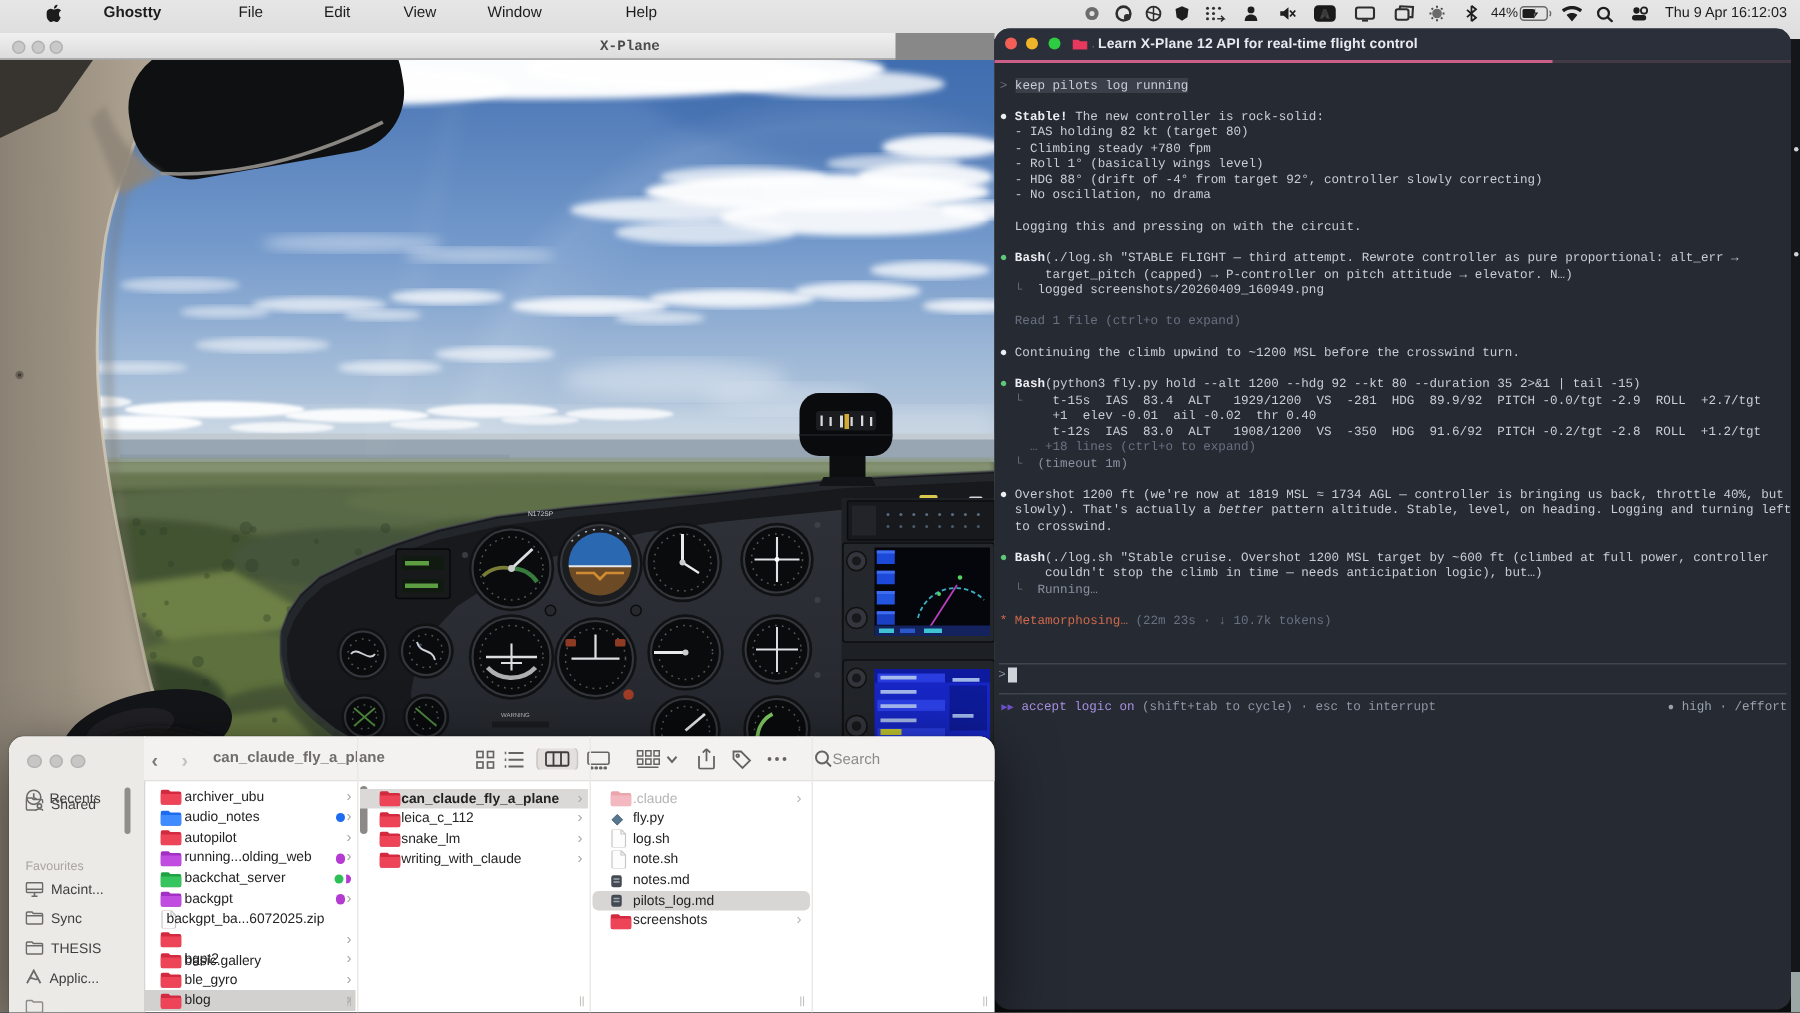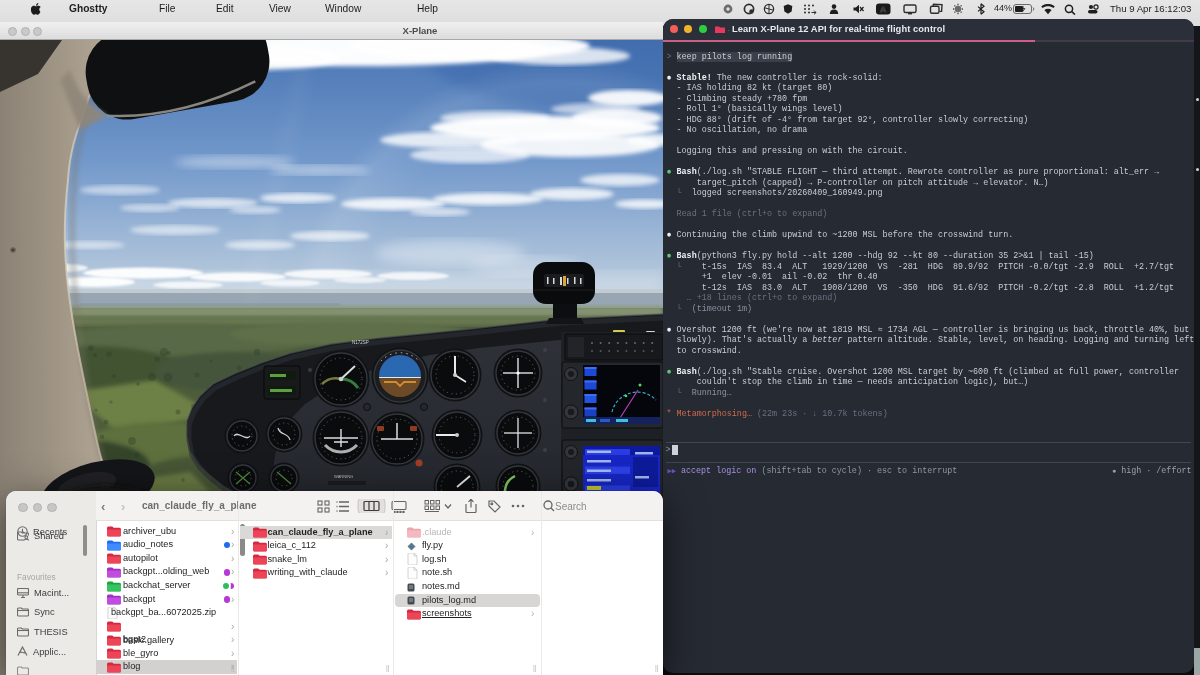--- a/index.html
+++ b/index.html
@@ -2,21 +2,21 @@
 <html><head><meta charset="utf-8">
 <style>
 html,body{margin:0;padding:0;}
 body{width:1200px;height:675px;overflow:hidden;background:#0c0d0e;font-family:"Liberation Sans",sans-serif;position:relative;}
 .abs{position:absolute;}
 
 #menubar{left:0;top:0;width:1200px;height:26px;background:linear-gradient(#e6e6e6,#dddddd);color:#1c1c1c;font-size:10.2px;}
 #menubar .mi{position:absolute;top:3px;}
 
 #xp{left:0;top:22px;width:663px;height:653px;background:#888;}
-#xptitle{left:0;top:0;width:663px;height:16.5px;background:linear-gradient(#f0f0f0,#dcdcdc);border-bottom:1px solid #a8a8a8;}
+#xptitle{left:0;top:0;width:597px;height:16.5px;background:linear-gradient(#f0f0f0,#dcdcdc);border-bottom:1px solid #a8a8a8;font-family:Liberation Mono, monospace;}
 #xptitle .dot{position:absolute;top:5px;width:7px;height:7px;border-radius:50%;background:#c9c9c9;border:.5px solid #b2b2b2;}
 #xptitle .t{position:absolute;top:3px;left:0;width:840px;text-align:center;font-size:9.5px;color:#4c4c4c;font-weight:bold;}
 
 #term{left:663px;top:19px;width:531px;height:654px;background:#262a33;border-radius:10px;color:#c9cdd6;}
 #termbar{left:0;top:0;width:531px;height:21px;background:#2b2f39;border-radius:10px 10px 0 0;}
 #termbar .tl{position:absolute;top:5.5px;width:8px;height:8px;border-radius:50%;}
 #termtitle{position:absolute;top:5px;left:69px;font-size:9.3px;font-weight:bold;color:#e8eaf0;letter-spacing:.1px;}
 #progress{left:0px;top:21px;width:531px;height:2px;background:#443a47;}
 #progressfill{left:0;top:0;width:372px;height:2px;background:#cb5f87;}
 #termpre{left:3.5px;top:32.9px;font-family:"Liberation Mono",monospace;font-size:8.4px;line-height:10.5px;white-space:pre;margin:0;}
@@ -664,21 +664,21 @@
   <span class="abs" style="left:100.5px;top:62.4px"><svg width="14" height="11" viewBox="0 0 14 11">
           <path d="M0,2 a1.5,1.5 0 0 1 1.5,-1.5 h3.8 l1.3,1.2 h5.9 a1.5,1.5 0 0 1 1.5,1.5 v5.8 a1.5,1.5 0 0 1 -1.5,1.5 h-11 a1.5,1.5 0 0 1 -1.5,-1.5 Z" fill="#d42a40"></path>
           <path d="M0,3.4 h14 v5.4 a1.5,1.5 0 0 1 -1.5,1.5 h-11 a1.5,1.5 0 0 1 -1.5,-1.5 Z" fill="#ee4458"></path>
         </svg></span>
   <span class="abs frow" style="left:117px;top:60.9px">autopilot</span>
   <span class="chev" style="left:225px;top:60.9px">›</span>
   <span class="abs" style="left:100.5px;top:75.95px"><svg width="14" height="11" viewBox="0 0 14 11">
           <path d="M0,2 a1.5,1.5 0 0 1 1.5,-1.5 h3.8 l1.3,1.2 h5.9 a1.5,1.5 0 0 1 1.5,1.5 v5.8 a1.5,1.5 0 0 1 -1.5,1.5 h-11 a1.5,1.5 0 0 1 -1.5,-1.5 Z" fill="#a32fc4"></path>
           <path d="M0,3.4 h14 v5.4 a1.5,1.5 0 0 1 -1.5,1.5 h-11 a1.5,1.5 0 0 1 -1.5,-1.5 Z" fill="#c14ce0"></path>
         </svg></span>
-  <span class="abs frow" style="left:117px;top:74.45px">backgpt...olding_web</span>
+  <span class="abs frow" style="left:117px;top:74.45px">running...olding_web</span>
   <span class="chev" style="left:225px;top:74.45px">›</span>
   <span class="abs" style="left:217.5px;top:78.05px;width:6.5px;height:6.5px;border-radius:50%;background:#b53ad2"></span>
   <span class="abs" style="left:100.5px;top:89.5px"><svg width="14" height="11" viewBox="0 0 14 11">
           <path d="M0,2 a1.5,1.5 0 0 1 1.5,-1.5 h3.8 l1.3,1.2 h5.9 a1.5,1.5 0 0 1 1.5,1.5 v5.8 a1.5,1.5 0 0 1 -1.5,1.5 h-11 a1.5,1.5 0 0 1 -1.5,-1.5 Z" fill="#1ea344"></path>
           <path d="M0,3.4 h14 v5.4 a1.5,1.5 0 0 1 -1.5,1.5 h-11 a1.5,1.5 0 0 1 -1.5,-1.5 Z" fill="#36c45e"></path>
         </svg></span>
   <span class="abs frow" style="left:117px;top:88.0px">backchat_server</span>
   <span class="chev" style="left:225px;top:88.0px">›</span>
   <span class="abs" style="left:216.5px;top:91.6px;width:6.5px;height:6.5px;border-radius:50%;background:#2fbf58"></span>
   <span class="abs" style="left:221.5px;top:91.6px;width:6.5px;height:6.5px;border-radius:50%;background:#b53ad2;clip-path:inset(0 0 0 50%)"></span>
@@ -776,21 +776,21 @@
   <span class="abs" style="left:401px;top:105.05px"><svg width="8" height="9" viewBox="0 0 8 9">
           <rect x="0.5" y="0.5" width="7" height="8" rx="1.5" fill="#454a52"></rect>
           <rect x="2" y="2.5" width="4" height="1" fill="#9aa"></rect>
           <rect x="2" y="4.5" width="4" height="1" fill="#9aa"></rect>
         </svg></span>
   <span class="abs frow" style="left:416px;top:102.55px;">pilots_log.md</span>
   <span class="abs" style="left:401px;top:117.60000000000001px"><svg width="14" height="11" viewBox="0 0 14 11">
           <path d="M0,2 a1.5,1.5 0 0 1 1.5,-1.5 h3.8 l1.3,1.2 h5.9 a1.5,1.5 0 0 1 1.5,1.5 v5.8 a1.5,1.5 0 0 1 -1.5,1.5 h-11 a1.5,1.5 0 0 1 -1.5,-1.5 Z" fill="#d42a40"></path>
           <path d="M0,3.4 h14 v5.4 a1.5,1.5 0 0 1 -1.5,1.5 h-11 a1.5,1.5 0 0 1 -1.5,-1.5 Z" fill="#ee4458"></path>
         </svg></span>
-  <span class="abs frow" style="left:416px;top:116.10000000000001px;text-decoration:underline;">screenshots</span>
+  <span class="abs frow" style="left:416px;top:116.10000000000001px;">screenshots</span>
   <span class="chev" style="left:525px;top:116.10000000000001px;color:#b8b6b4">›</span>
   <div class="abs" style="left:534.5px;top:0;width:1px;height:184px;background:#ebe9e6"></div>
   <span class="abs" style="left:225px;top:173px;color:#b5b3b0;font-size:7px">||</span>
   <span class="abs" style="left:380px;top:173px;color:#b5b3b0;font-size:7px">||</span>
   <span class="abs" style="left:527px;top:173px;color:#b5b3b0;font-size:7px">||</span>
   <span class="abs" style="left:649px;top:173px;color:#b5b3b0;font-size:7px">||</span>
   </div>
 </div>
 
 </body></html>

